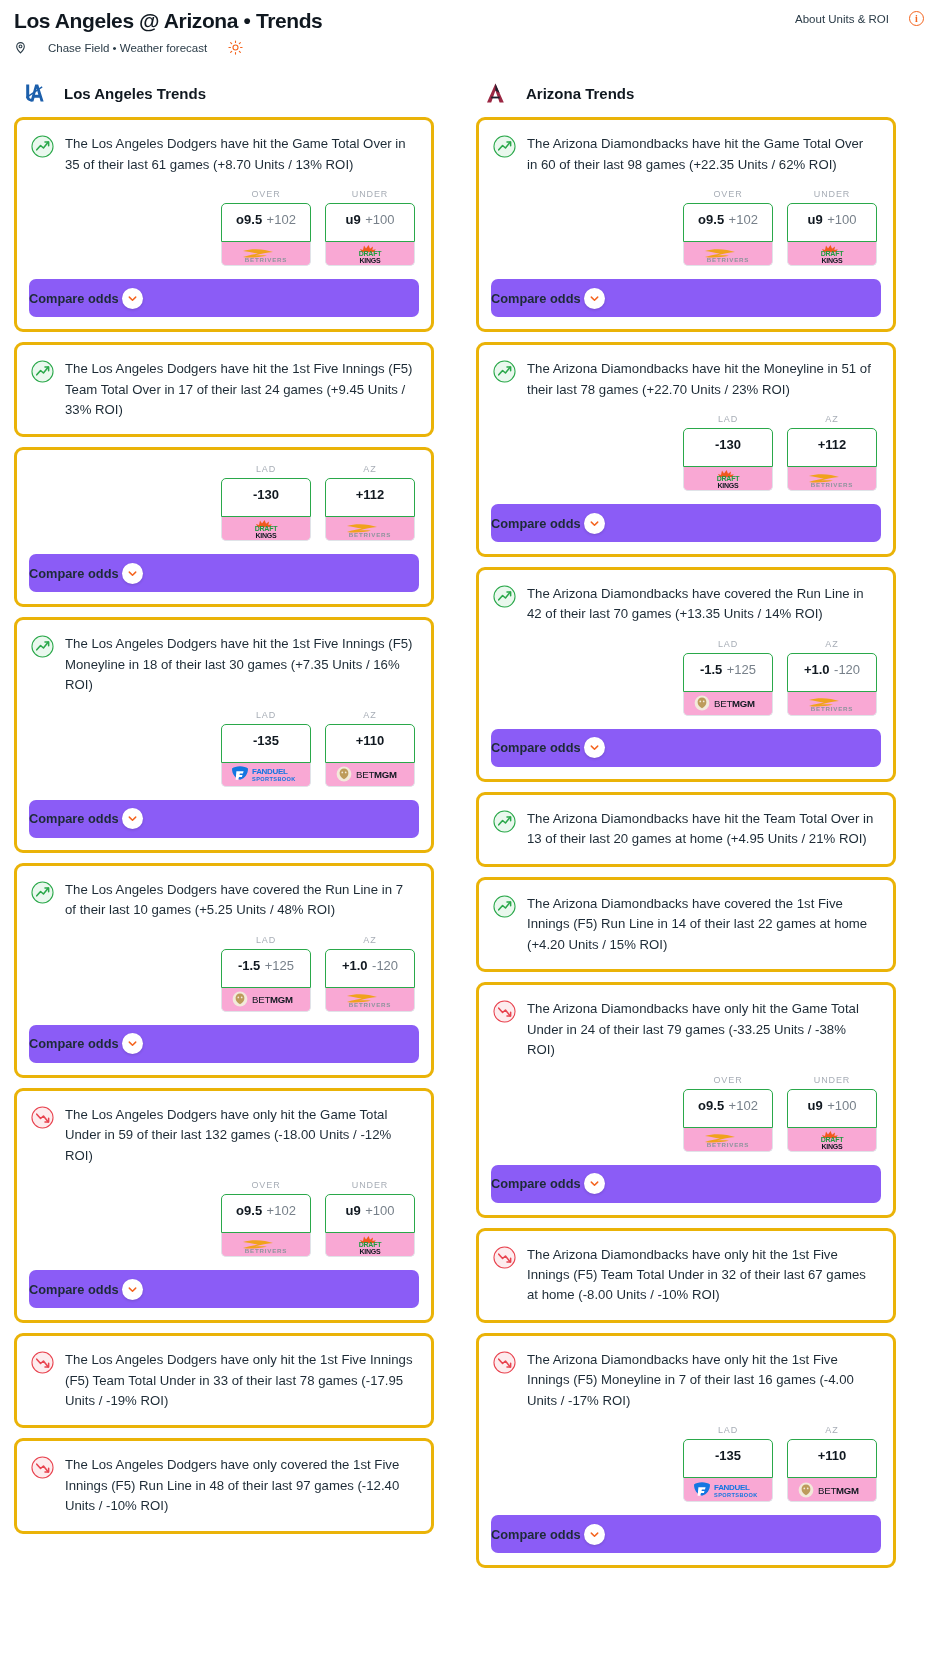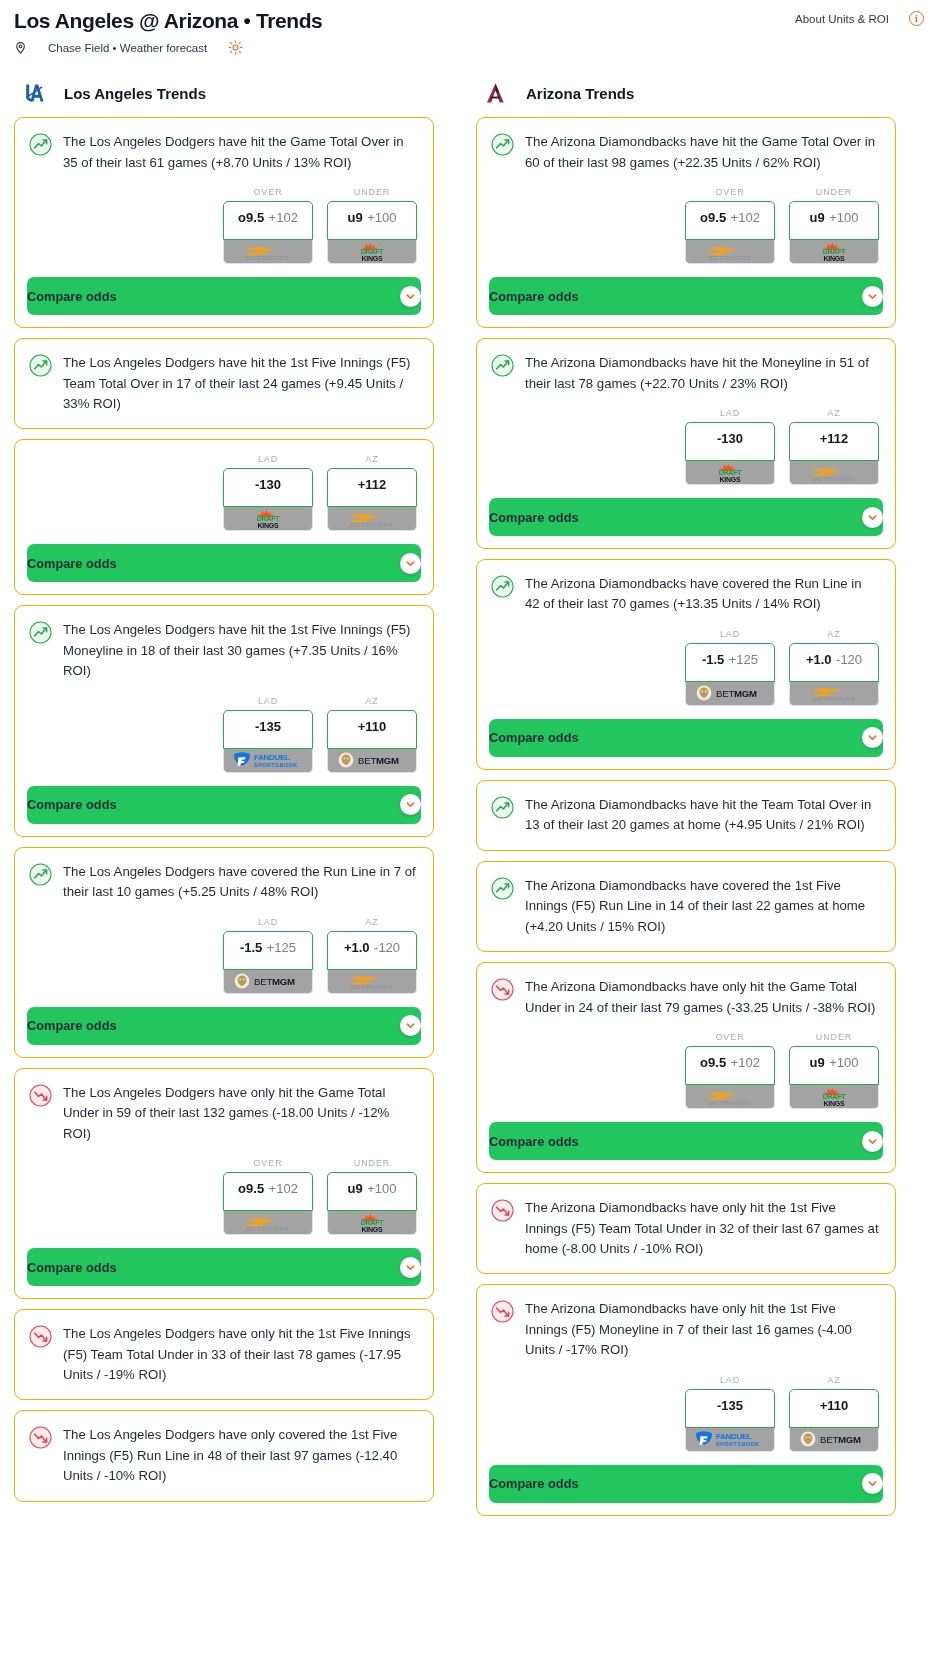--- a/index.html
+++ b/index.html
@@ -53,21 +53,21 @@
   .col { width: 420px; flex: none; }
   .colhead {
     display: flex; align-items: center; gap: 18px;
     padding-left: 8px; margin-bottom: 12px;
   }
   .colhead .lbl { font-size: 15px; font-weight: bold; color: #101820; }
   .teamlogo { width: 24px; height: 24px; flex: none; }
 
   
   .card {
-    border: 1px solid #eab308;
+    border: 3px solid #eab308;
     border-radius: 9px;
     background: #fff;
     margin-bottom: 10px;
     overflow: hidden;
   }
   .trendrow { display: flex; gap: 11px; padding: 14px 16px 0 14px; }
   .tic { width: 23px; height: 23px; flex: none; margin-top: 1px; }
   .ttext { font-size: 13.2px; line-height: 1.55; color: #1d2b36; }
 
   .oddswrap {
@@ -83,28 +83,28 @@
     border: 1px solid #2aa84a; border-radius: 5px 5px 0 0;
     background: #fff; text-align: center;
     padding: 6px 2px 13px 2px; cursor: pointer;
   }
   .oddsbox .v { font-size: 13px; font-weight: bold; color: #101820; }
   .oddsbox .o { font-size: 13px; color: #77808a; }
   .bookbox {
     border: 1px solid #e0e3e8; border-top: none;
     border-radius: 0 0 5px 5px;
     height: 24px; display: flex; align-items: center; justify-content: center;
-    background: #a3a3a3; cursor: pointer;
+    background: #f9a8d4; cursor: pointer;
   }
 
   .compare {
     margin: 13px 12px 12px 12px;
-    background: #22c55e; border-radius: 7px;
+    background: #8b5cf6; border-radius: 7px;
     height: 38px;
-    display: flex; align-items: center; justify-content: space-between; gap: 3px;
+    display: flex; align-items: center; justify-content: flex-start; gap: 3px;
     cursor: pointer;
   }
   .compare .ctxt { font-size: 12.8px; font-weight: bold; color: #1d2b36; }
   .chev {
     width: 21px; height: 21px; border-radius: 50%; background: #fff;
     display: flex; align-items: center; justify-content: center;
     box-shadow: 0 1px 3px rgba(0,0,0,.16);
   }
   .padbot { height: 14px; }
 

